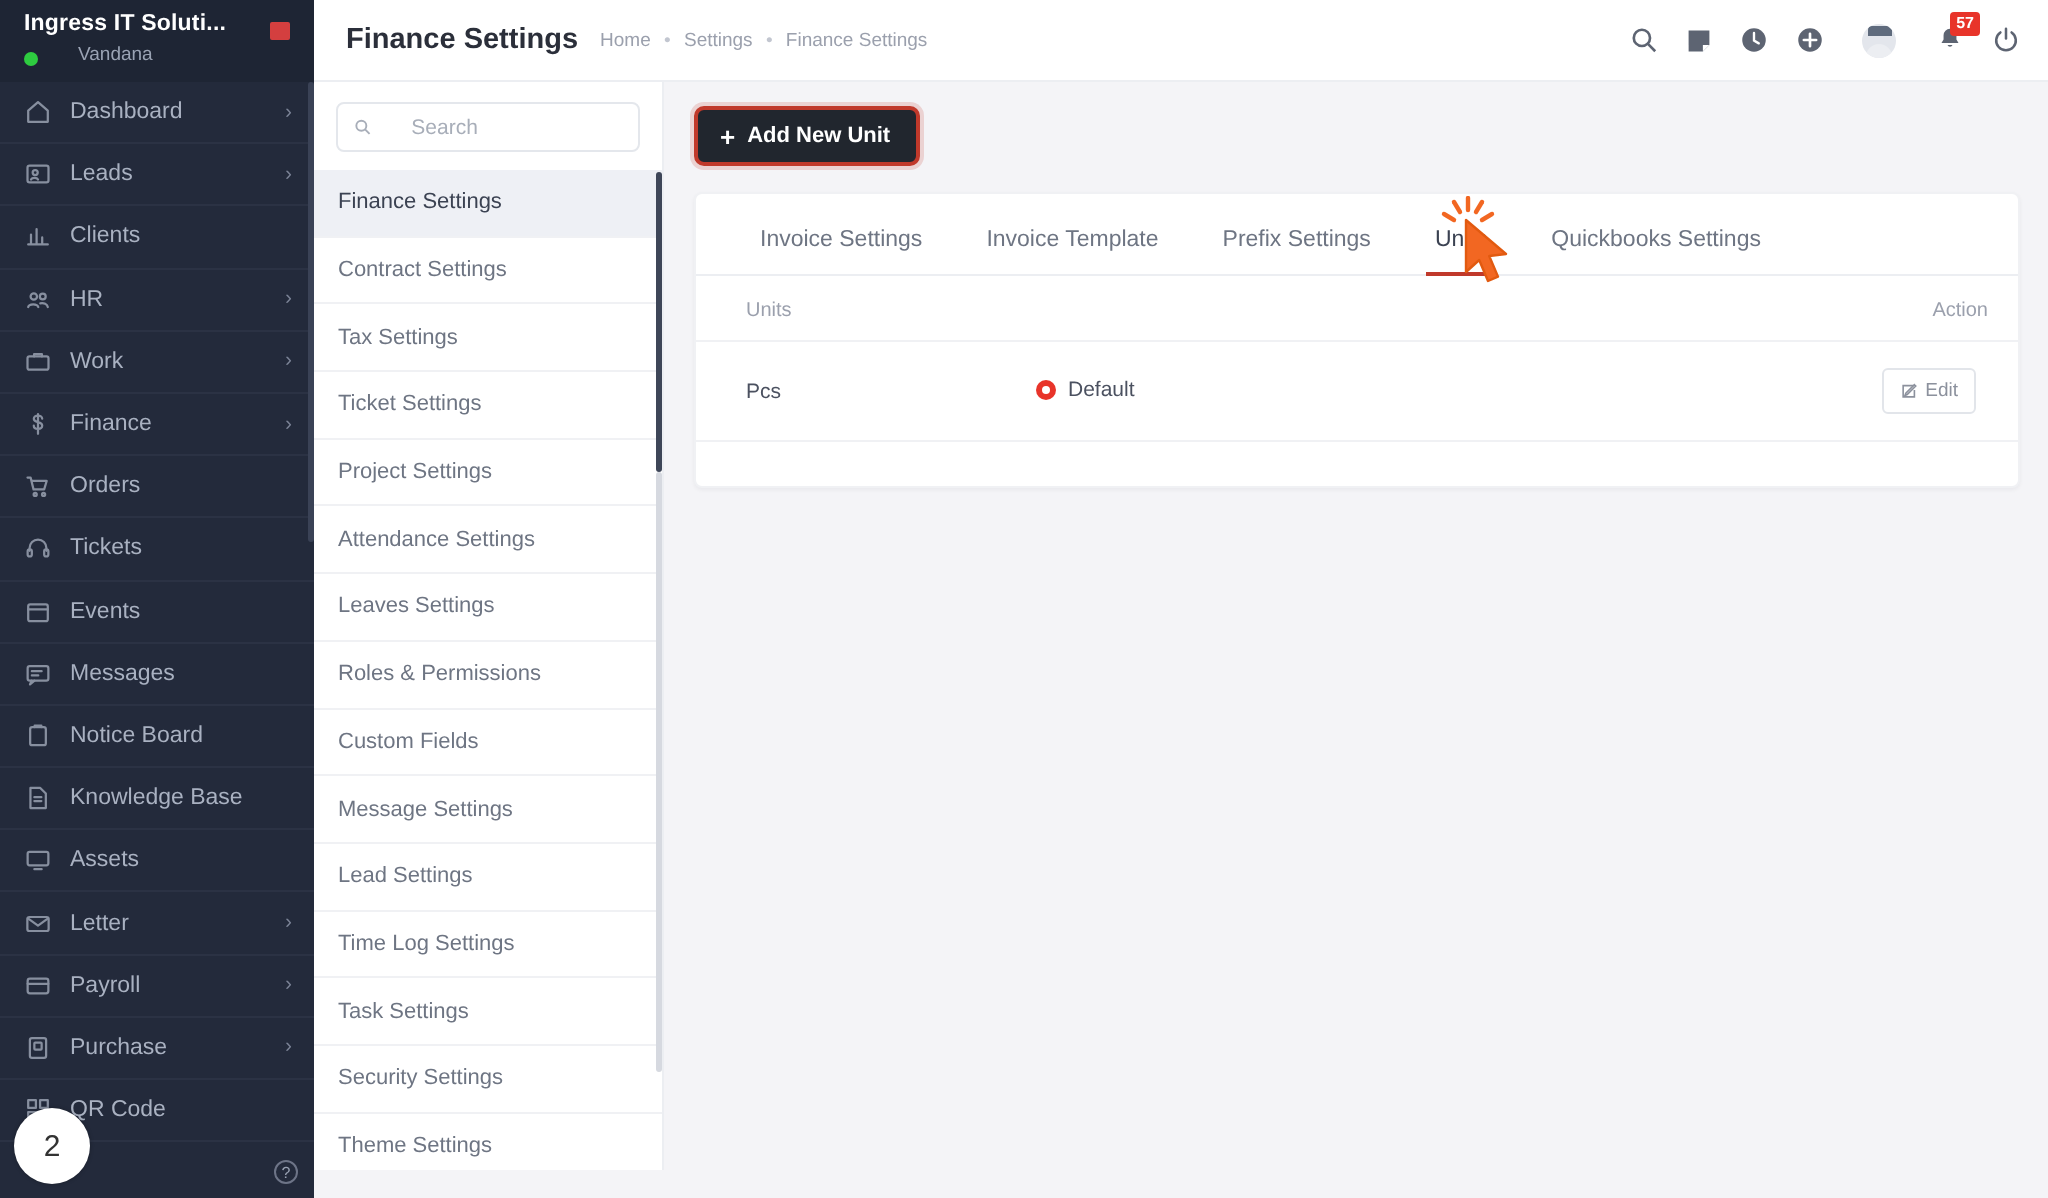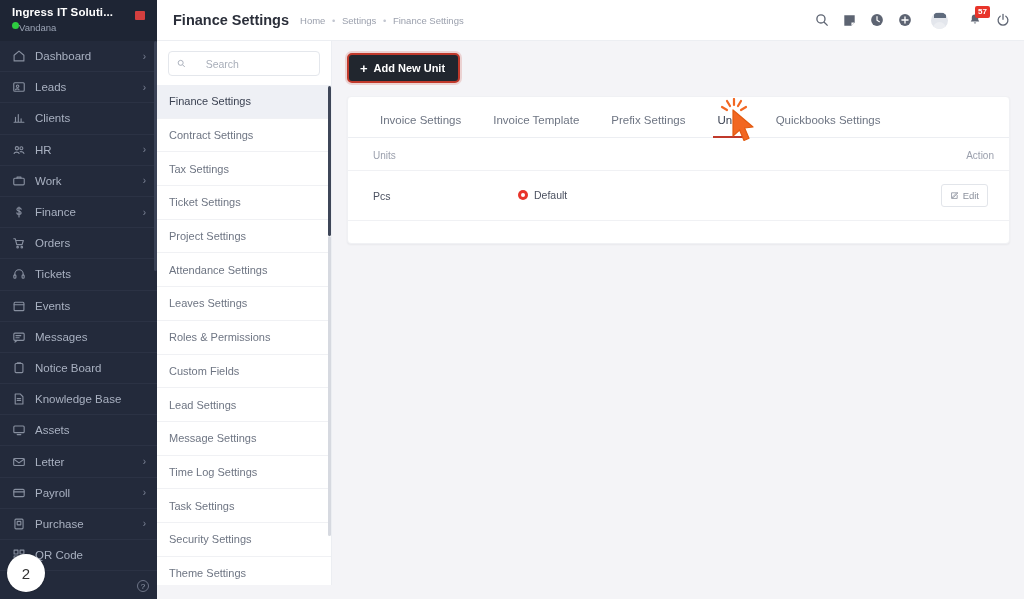--- a/index.html
+++ b/index.html
@@ -20,21 +20,21 @@
     flex: 0 0 157px;
     overflow: hidden;
   }
   .sb-header {
     height: 41px;
     padding: 5px 10px 0 12px;
     background: #1e2534;
     display: flex; align-items: flex-start; justify-content: space-between;
   }
   .sb-company { font-size: 11.5px; font-weight: bold; color: #ffffff; letter-spacing: .1px; line-height: 14px; }
-  .sb-user { display: flex; align-items: flex-start; gap: 0; margin-top: 3px; }
+  .sb-user { display: flex; align-items: flex-end; gap: 20px; margin-top: 3px; }
   .sb-dot { width: 7px; height: 7px; border-radius: 50%; background: #2ecc40; display: inline-block; }
   .sb-username { font-size: 9.5px; color: #9aa3b4; }
   .sb-logo { display: flex; align-items: center; gap: 2px; margin-top: 6px; }
   .sb-logo-mark { width: 10px; height: 9px; background: #d43f3f; border-radius: 1px; }
   .sb-logo-txt { font-size: 7px; color: #4a5164; letter-spacing: .6px; }
 
   .sb-nav { height: 558px; overflow: hidden; }
   .sb-item {
     height: 31.2px;
     display: flex; align-items: center;
@@ -493,24 +493,24 @@
             <div class="set-item">
               <span>Leaves Settings</span>
             </div>
             <div class="set-item">
               <span>Roles &amp; Permissions</span>
             </div>
             <div class="set-item">
               <span>Custom Fields</span>
             </div>
             <div class="set-item">
+              <span>Message Settings</span>
+            </div>
+            <div class="set-item">
               <span>Lead Settings</span>
-            </div>
-            <div class="set-item">
-              <span>Message Settings</span>
             </div>
             <div class="set-item">
               <span>Time Log Settings</span>
             </div>
             <div class="set-item">
               <span>Task Settings</span>
             </div>
             <div class="set-item">
               <span>Security Settings</span>
             </div>

